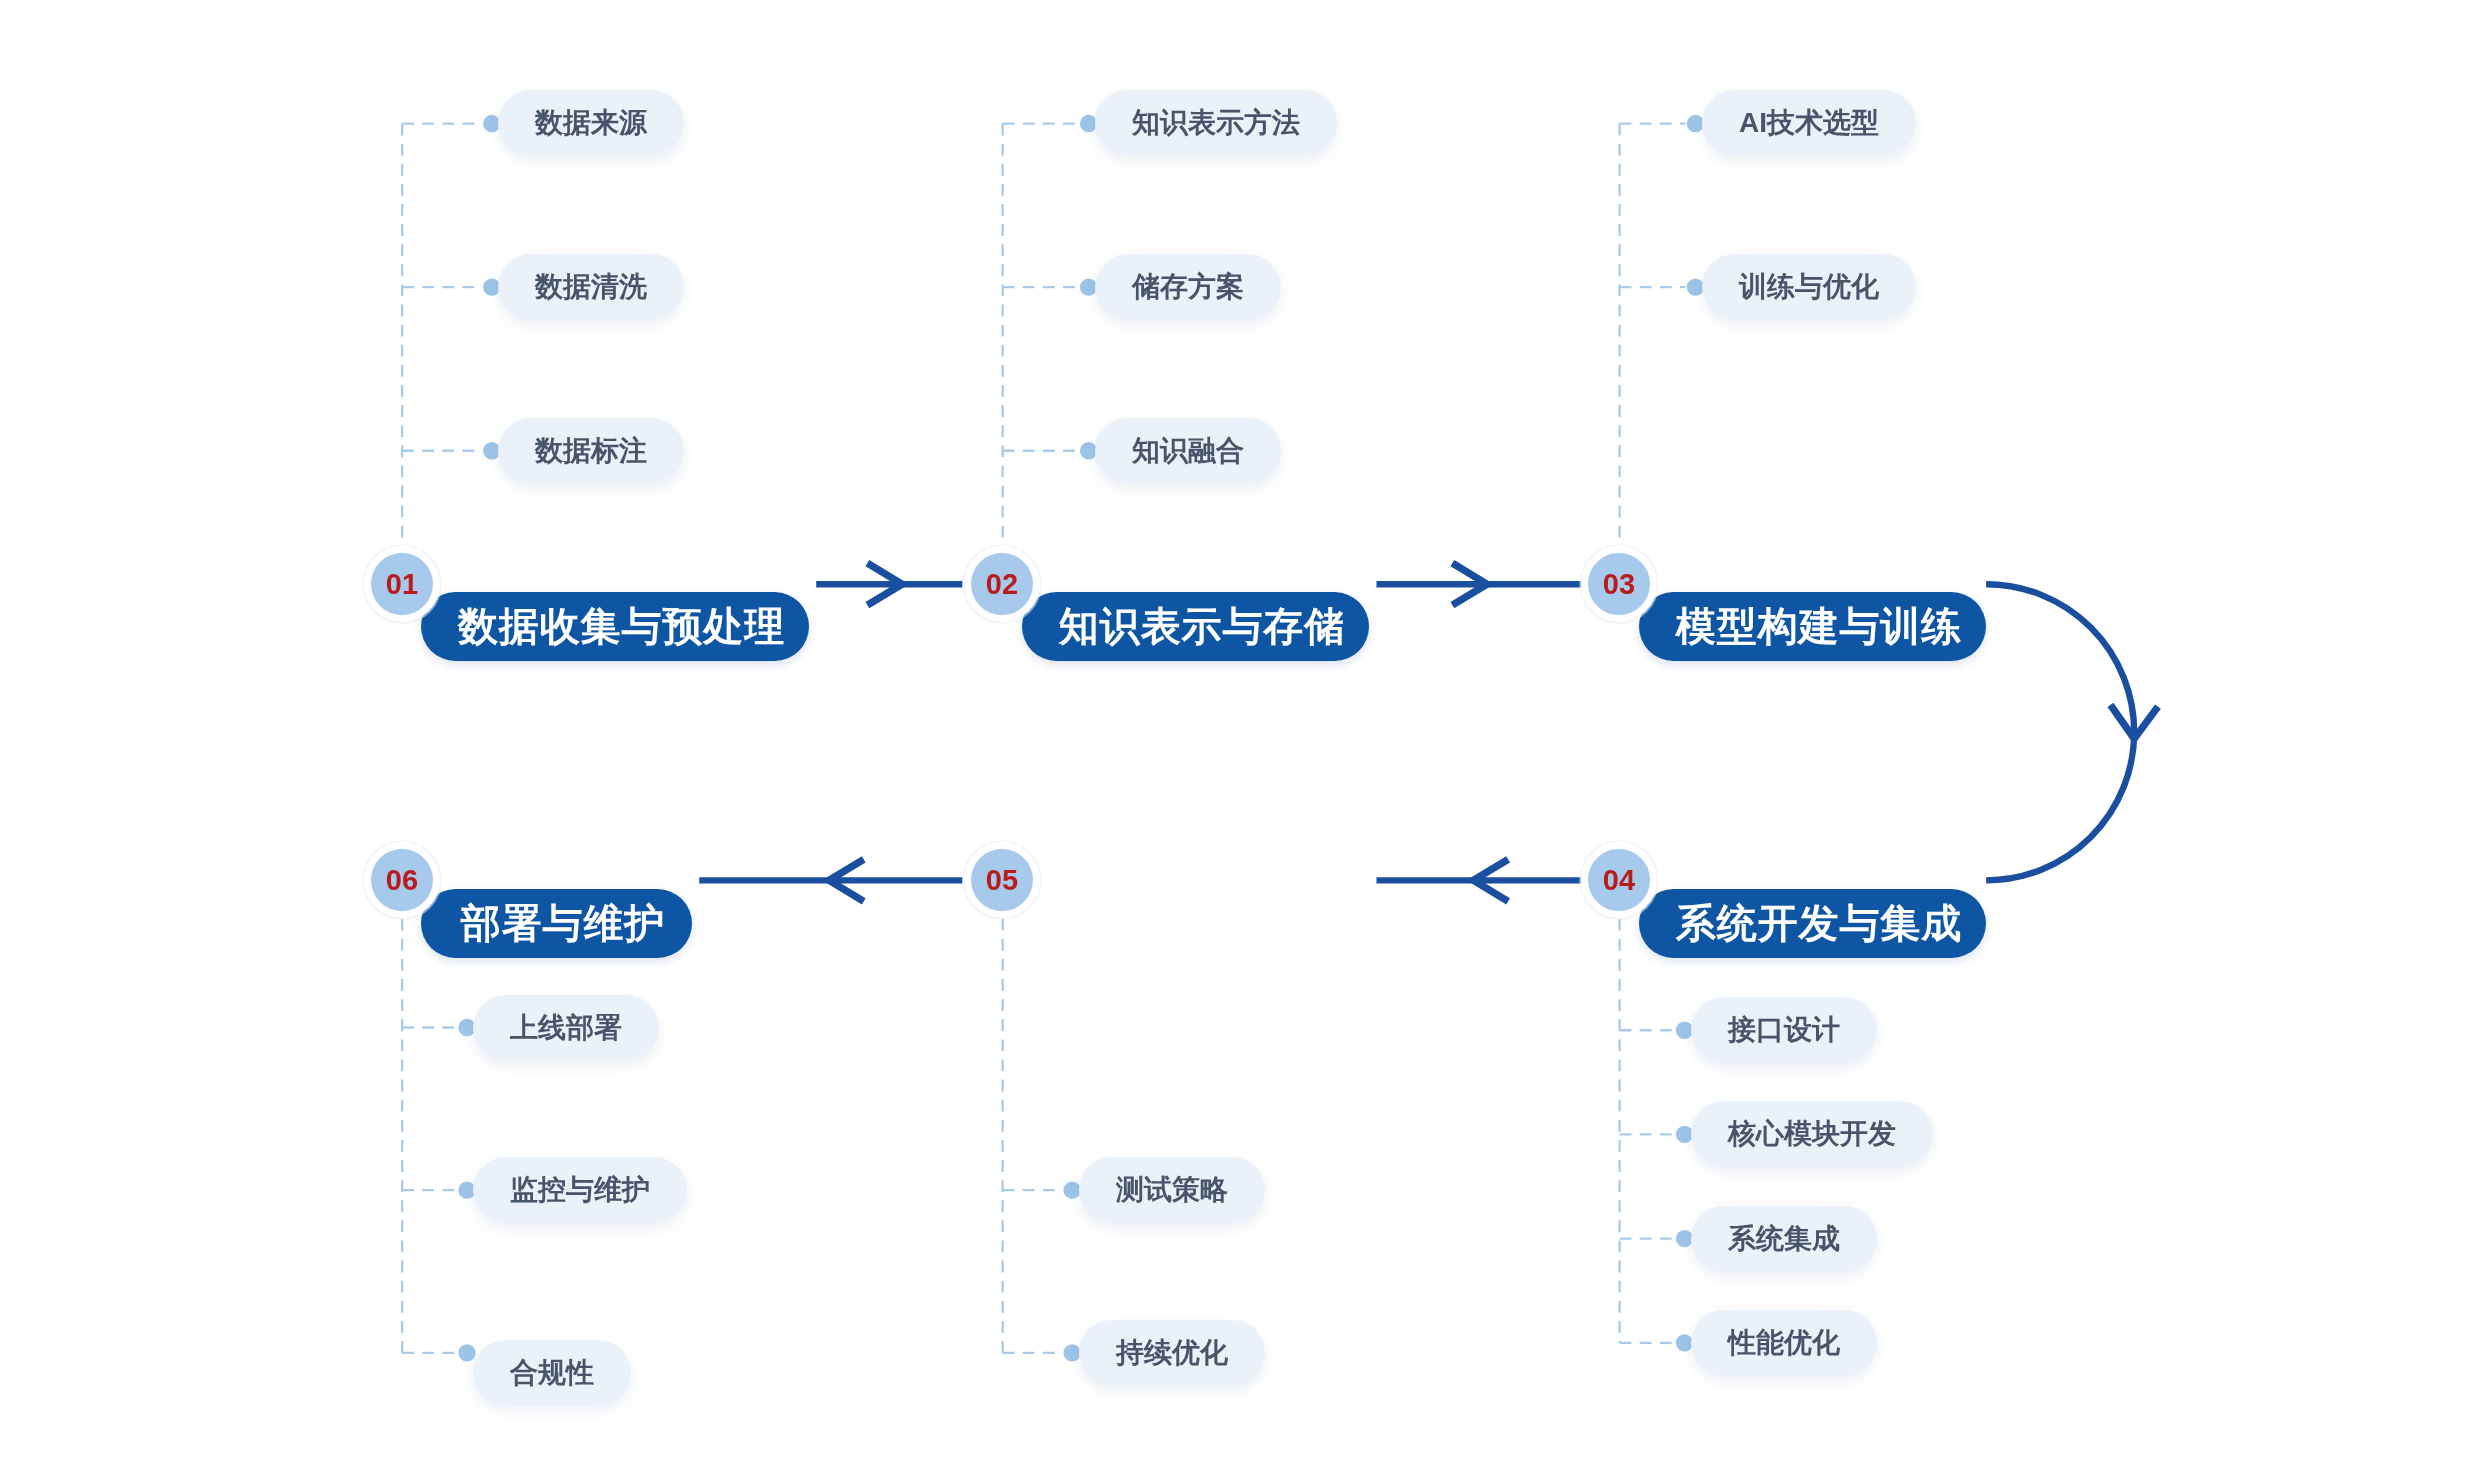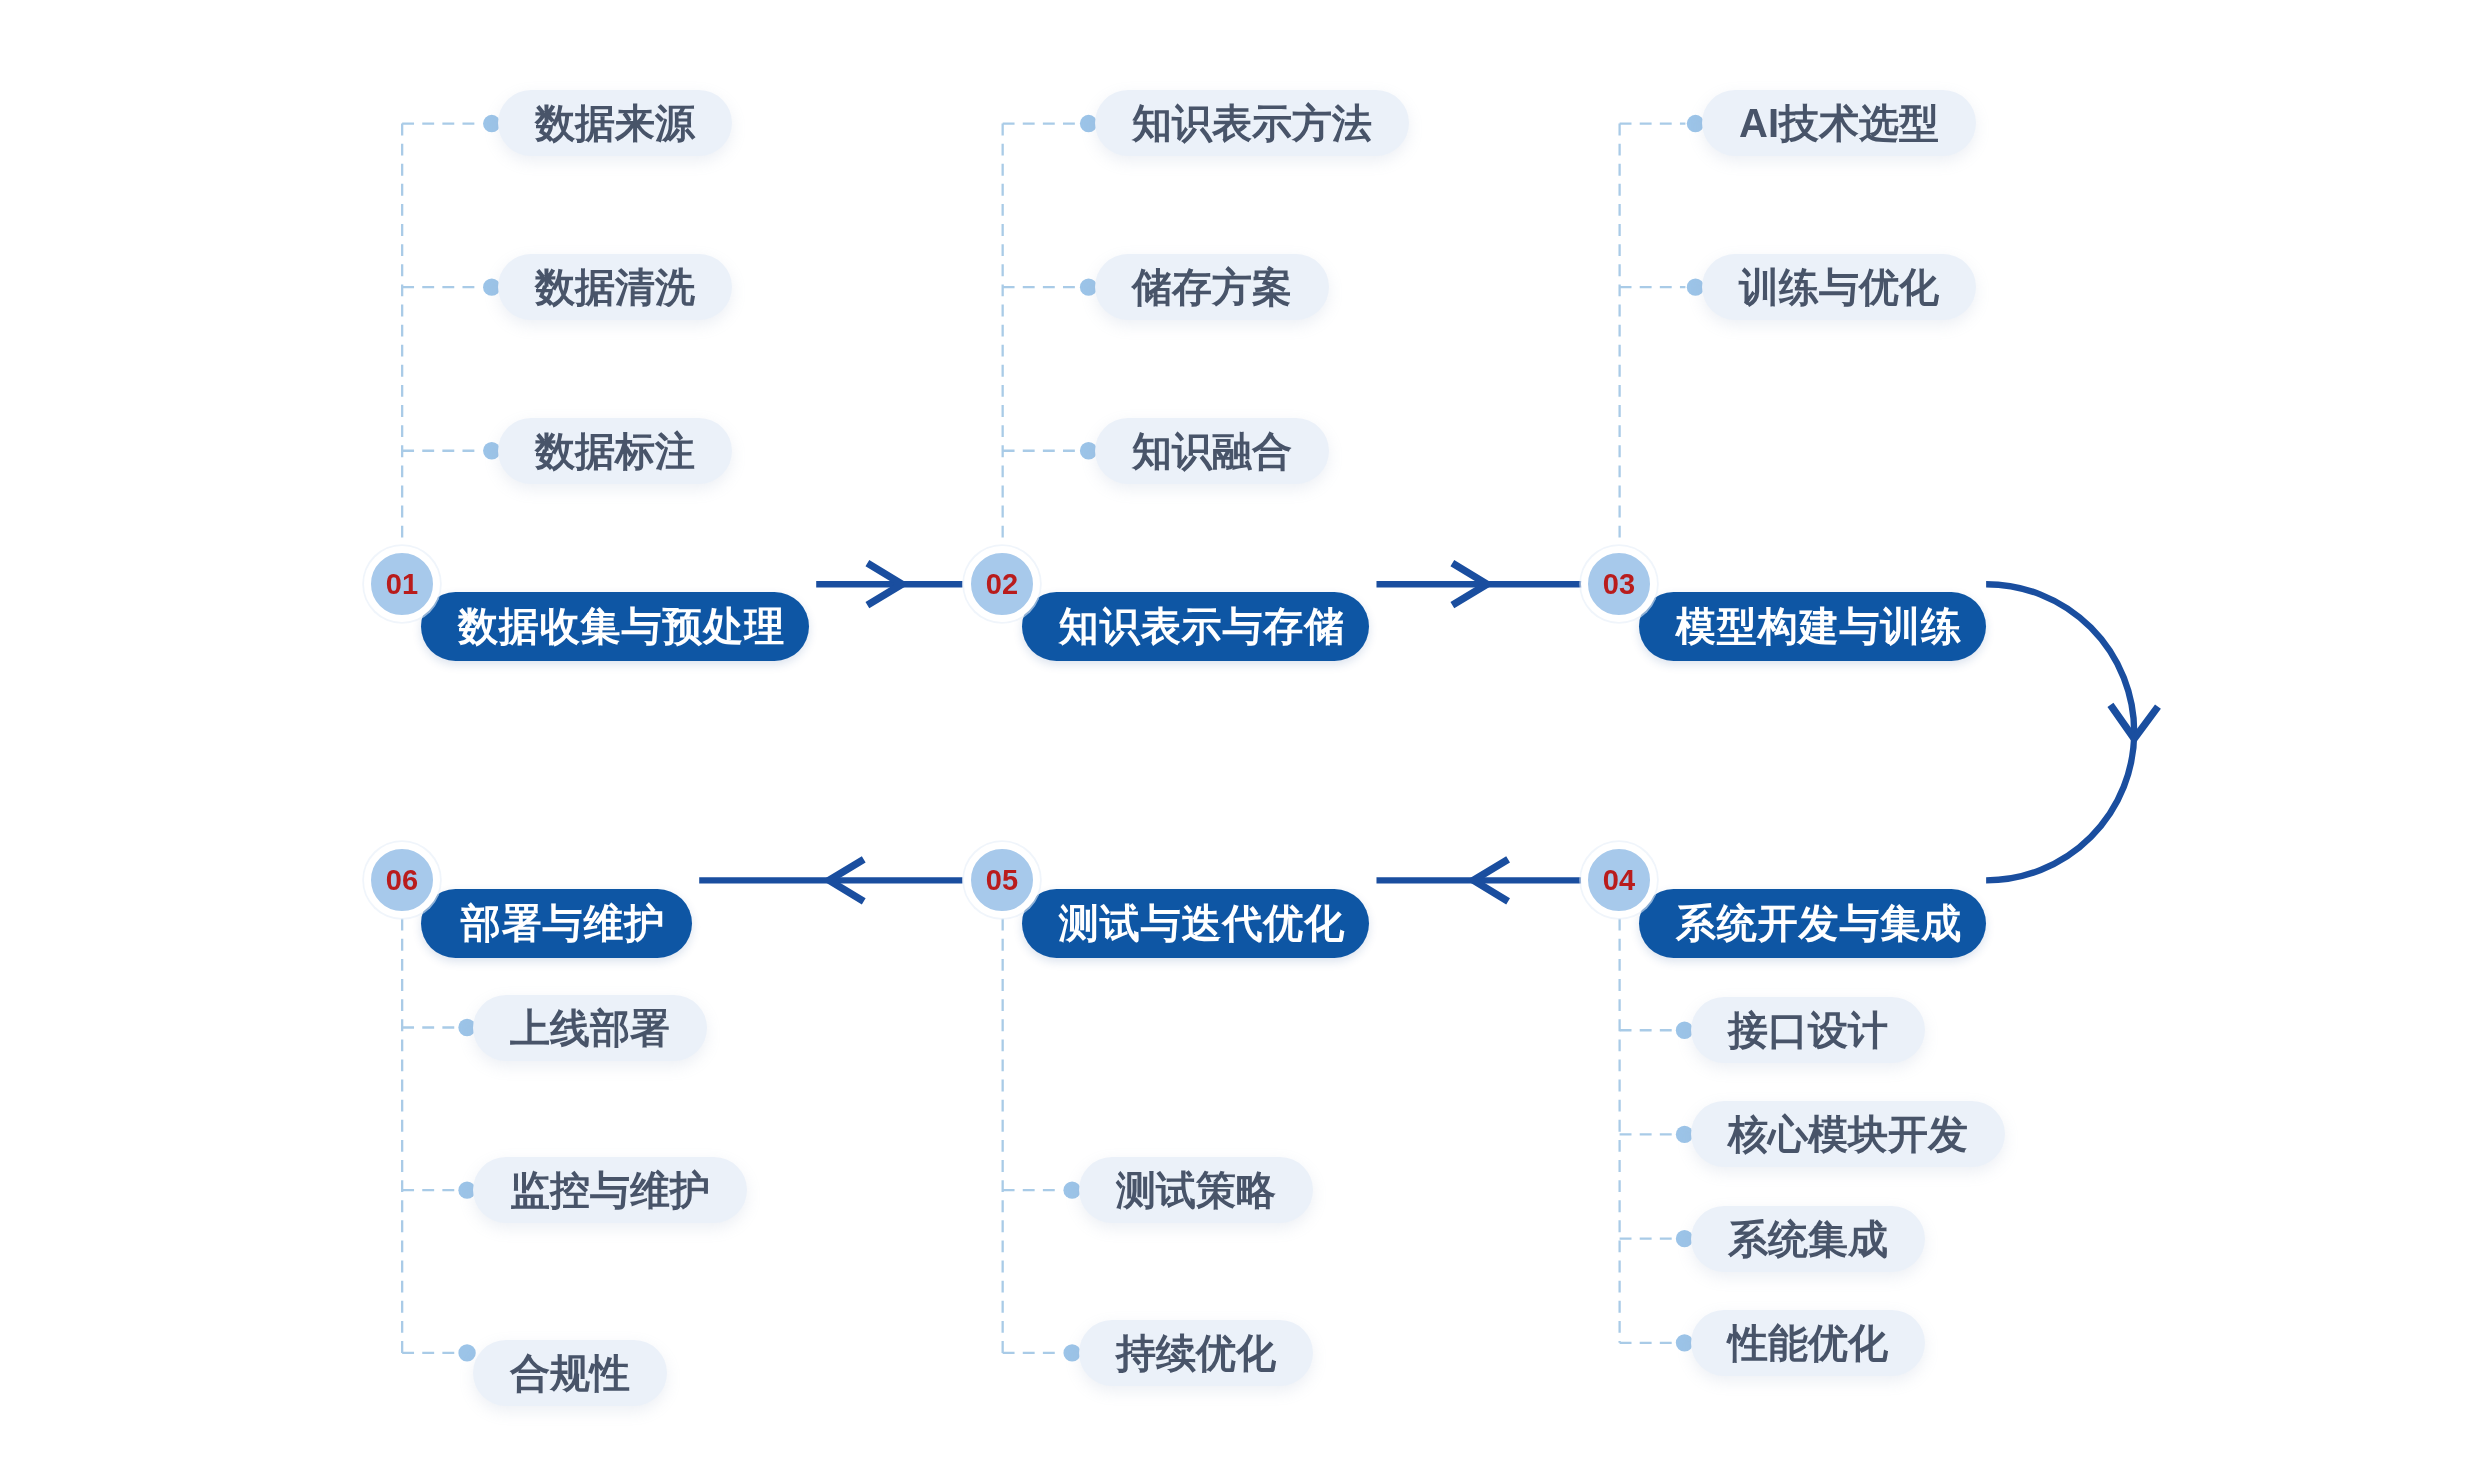--- a/index.html
+++ b/index.html
@@ -33,21 +33,21 @@
   #b01{left:364px;top:546px;}
   #b02{left:964px;top:546px;}
   #b03{left:1581px;top:546px;}
   #b04{left:1581px;top:842px;}
   #b05{left:964px;top:842px;}
   #b06{left:364px;top:842px;}
 
   
   .sub-pill{
     position:absolute;height:66px;border-radius:33px;background:#EBF1F9;
-    color:#485469;font-size:40px;font-weight:600;line-height:66px;
+    color:#485469;font-size:28px;font-weight:600;line-height:66px;
     padding:0 37px;white-space:nowrap;z-index:1;
     box-shadow:0 5.5px 14.6px rgba(140,160,190,.16);
     display:inline-block;
   }
   #s1a{left:498px;top:90px;}   #s1b{left:498px;top:254px;}  #s1c{left:498px;top:418px;}
   #s2a{left:1095px;top:90px;}  #s2b{left:1095px;top:254px;text-align:center;} #s2c{left:1095px;top:418px;}
   #s3a{left:1702px;top:90px;}  #s3b{left:1702px;top:254px;}
   #s4a{left:1691px;top:997px;}#s4b{left:1691px;top:1101px;}#s4c{left:1691px;top:1206px;}#s4d{left:1691px;top:1310px;}
   #s5a{left:1079px;top:1157px;}#s5b{left:1079px;top:1320px;}
   #s6a{left:473px;top:995px;} #s6b{left:473px;top:1157px;} #s6c{left:473px;top:1320px;margin-top:20px;}
@@ -127,21 +127,20 @@
 
   <div class="stage-pill" id="p02">知识表示与存储</div>
   <div class="stage-badge" id="b02">02</div>
 
   <div class="stage-pill" id="p03">模型构建与训练</div>
   <div class="stage-badge" id="b03">03</div>
 
   <div class="stage-pill" id="p04">系统开发与集成</div>
   <div class="stage-badge" id="b04">04</div>
 
-  <div class="stage-pill" id="p05">测试与迭代优化</div>
   <div class="stage-badge" id="b05">05</div>
 
   <div class="stage-pill" id="p06">部署与维护</div>
   <div class="stage-badge" id="b06">06</div>
 
   <div class="sub-pill" id="s1a">数据来源</div>
   <div class="sub-pill" id="s1b">数据清洗</div>
   <div class="sub-pill" id="s1c">数据标注</div>
 
   <div class="sub-pill" id="s2a">知识表示方法</div>

